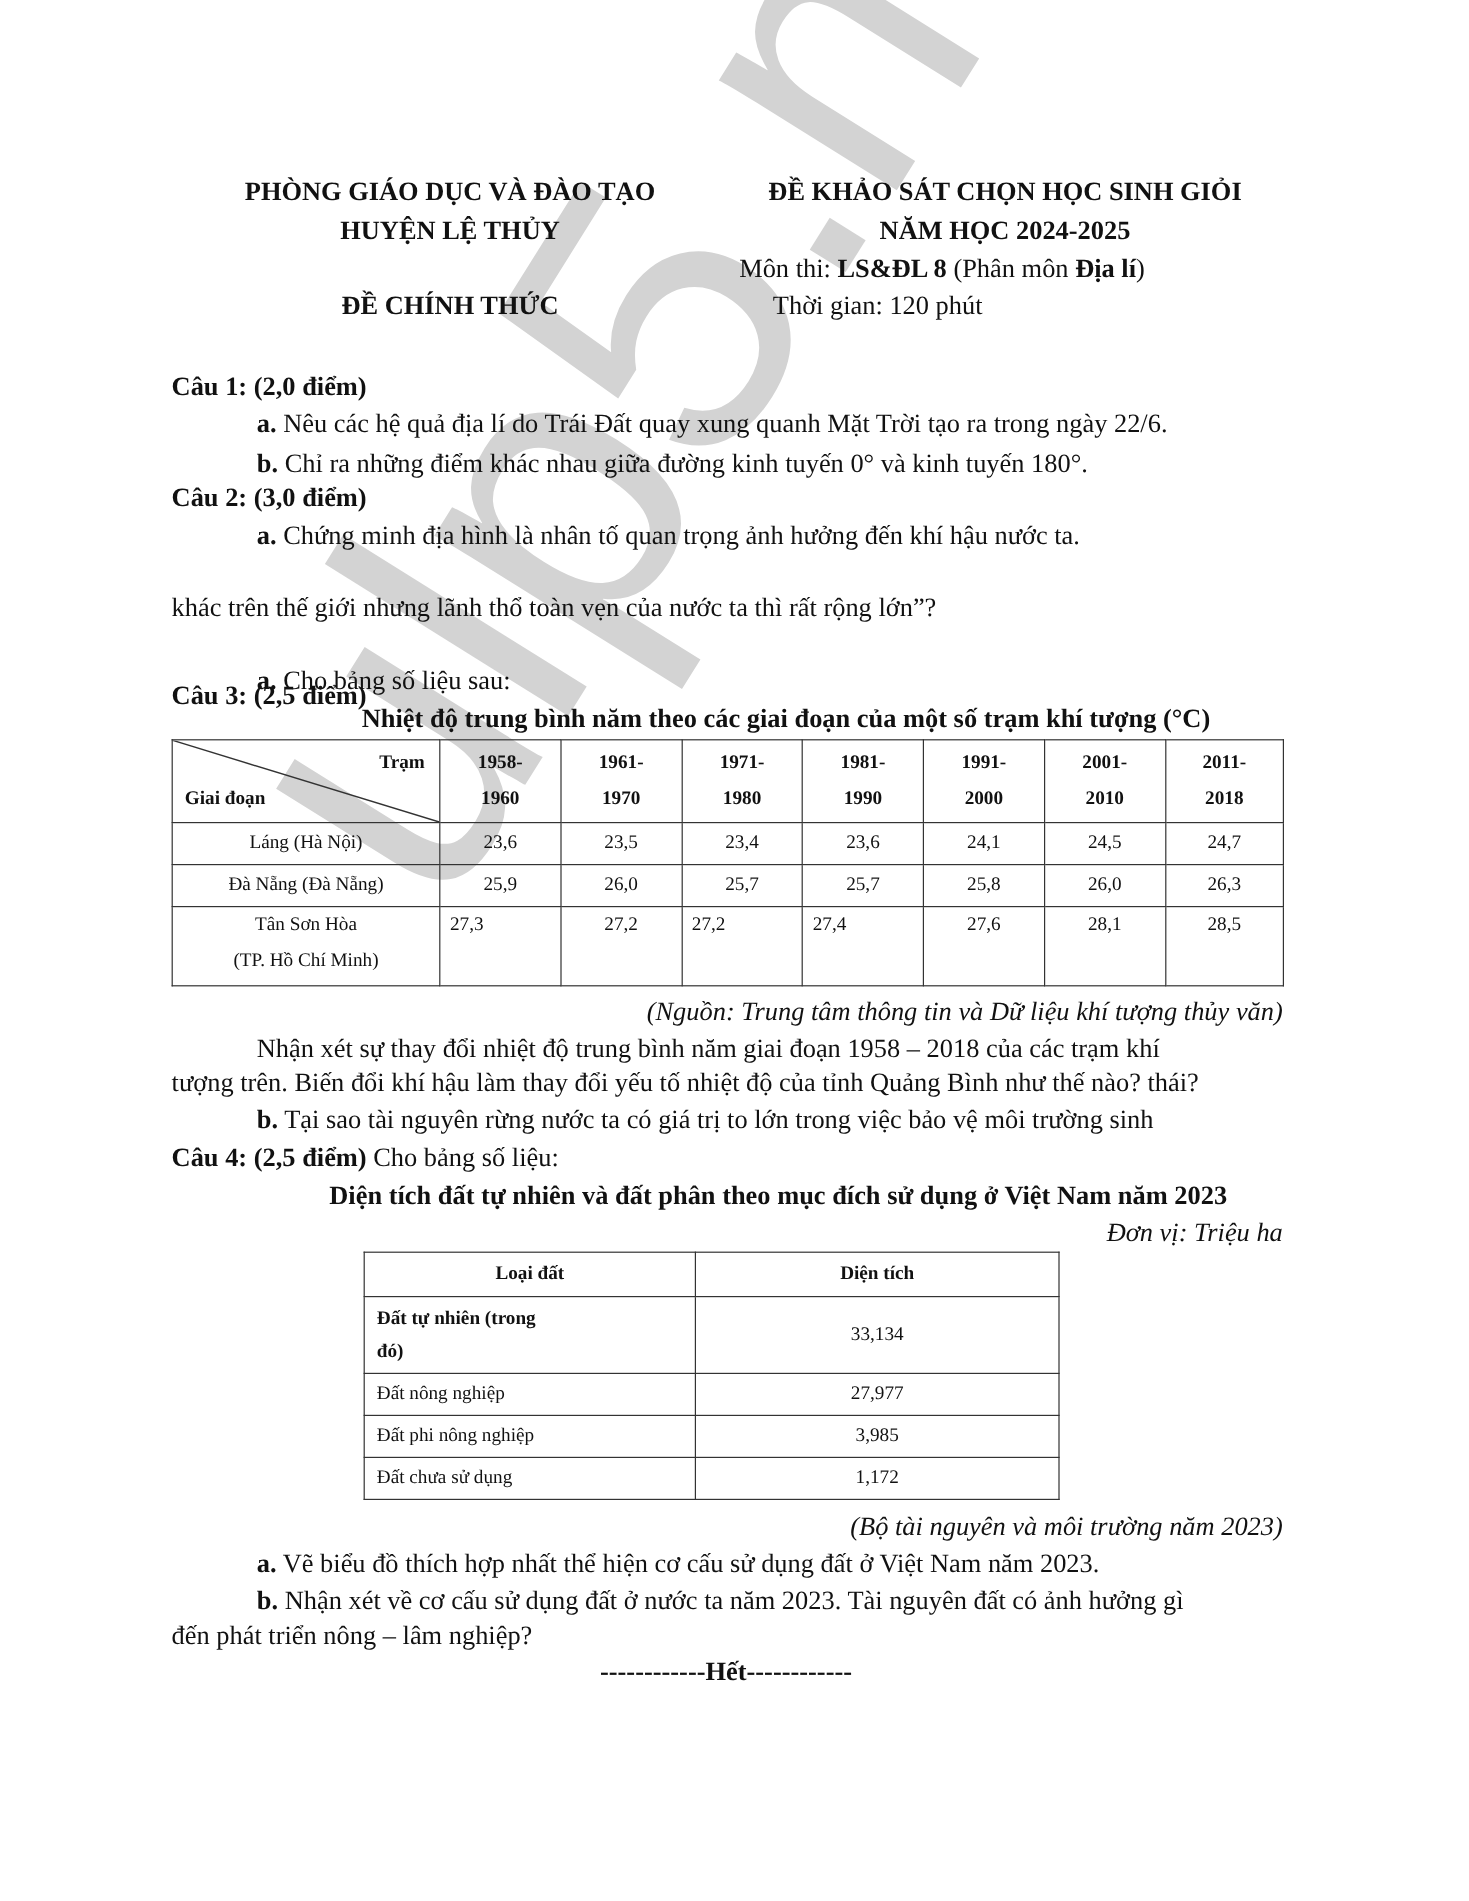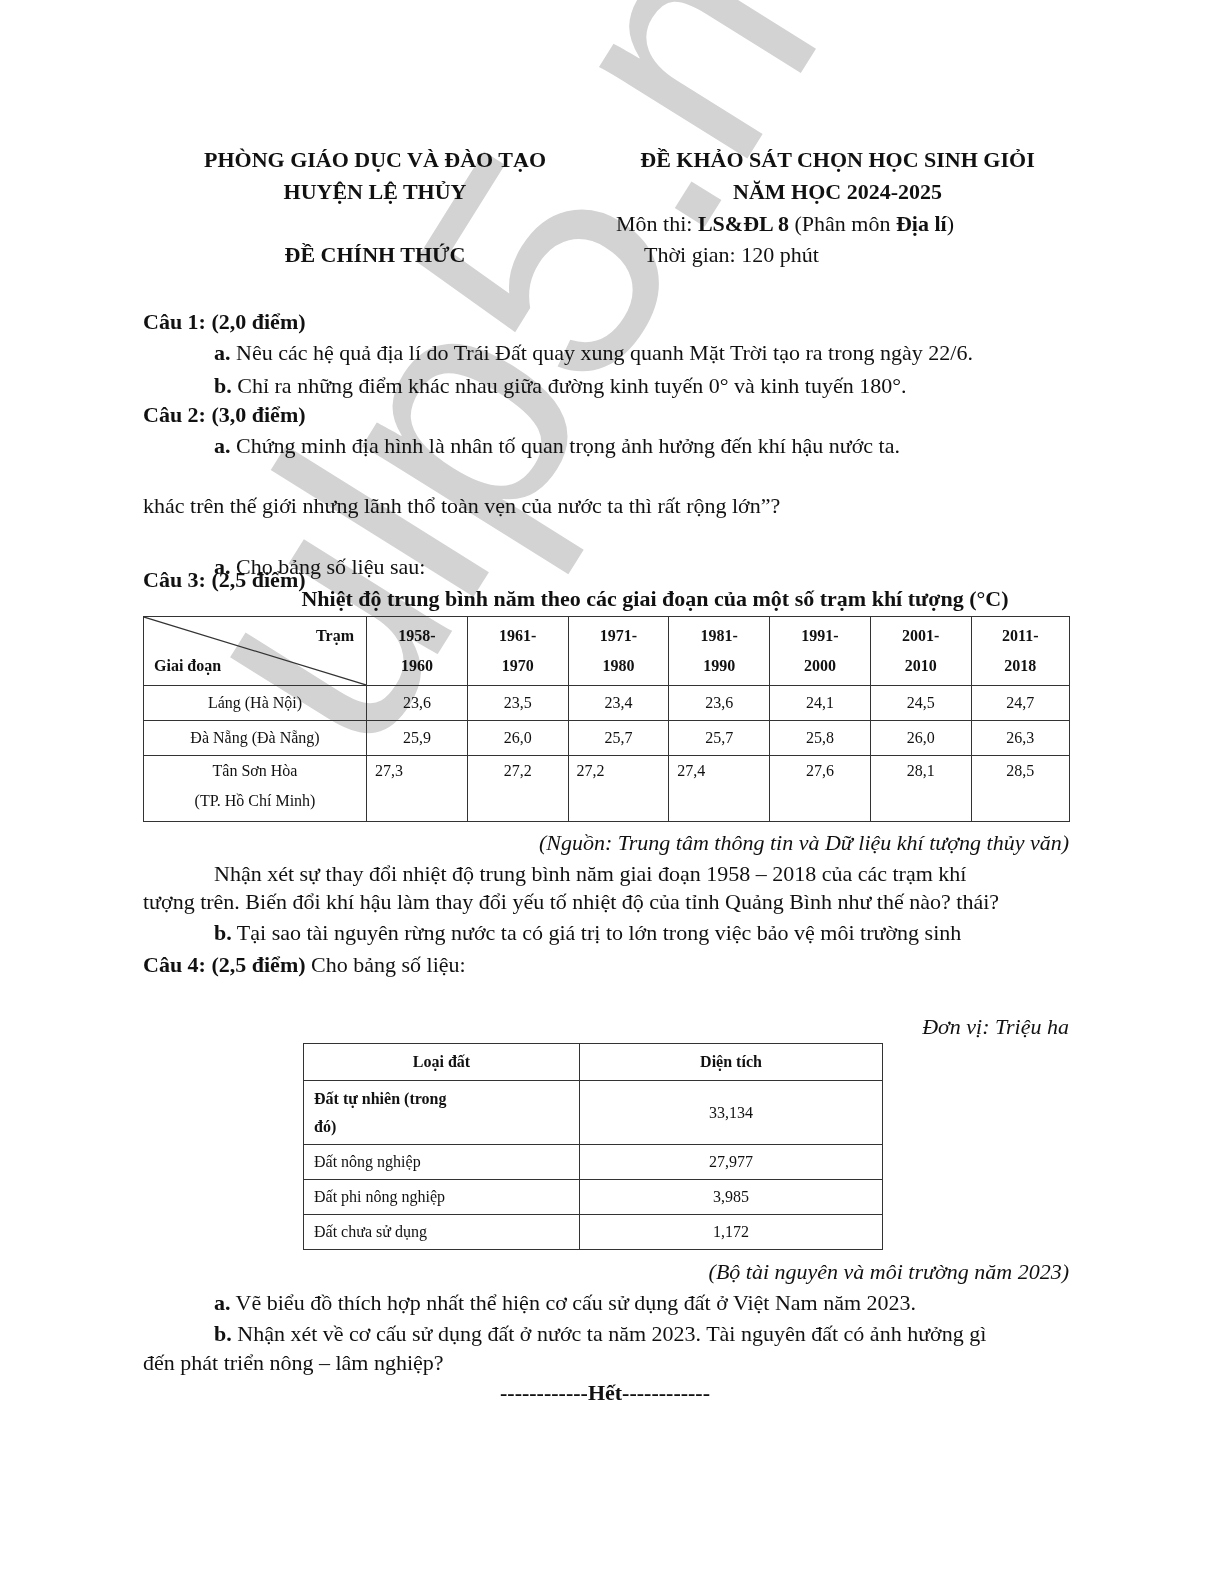--- a/index.html
+++ b/index.html
@@ -113,20 +113,21 @@
       </tr>
     </tbody>
       </table>
 
     <div class="abs i" style="right:155px; top:828px;">(Nguồn: Trung tâm thông tin và Dữ liệu khí tượng thủy văn)</div>
     <div class="abs" style="left:214px; top:859px;">Nhận xét sự thay đổi nhiệt độ trung bình năm giai đoạn 1958 – 2018 của các trạm khí</div>
     <div class="abs" style="left:143px; top:887px;">tượng trên. Biến đổi khí hậu làm thay đổi yếu tố nhiệt độ của tỉnh Quảng Bình như thế nào? thái?</div>
     <div class="abs" style="left:214px; top:918px;"><span class="b">b.</span><span> Tại sao tài nguyên rừng nước ta có giá trị to lớn trong việc bảo vệ môi trường sinh</span></div>
 
     <div class="abs" style="left:143px; top:950px;"><span class="b">Câu 4: (2,5 điểm)</span><span> Cho bảng số liệu:</span></div>
+    <div class="abs b center" style="left:143px; top:981px; width:1011px;">Diện tích đất tự nhiên và đất phân theo mục đích sử dụng ở Việt Nam năm 2023</div>
     <div class="abs i" style="right:155px; top:1012px;">Đơn vị: Triệu ha</div>
 
     <table class="t2">
       <tbody>
           <tr>
         <th style="width:275px;">Loại đất</th>
         <th>Diện tích</th>
       </tr>
       <tr style="height:64px;">
         <td class="l b"><span>Đất tự nhiên (trong</span><br><span>đó)</span></td>

